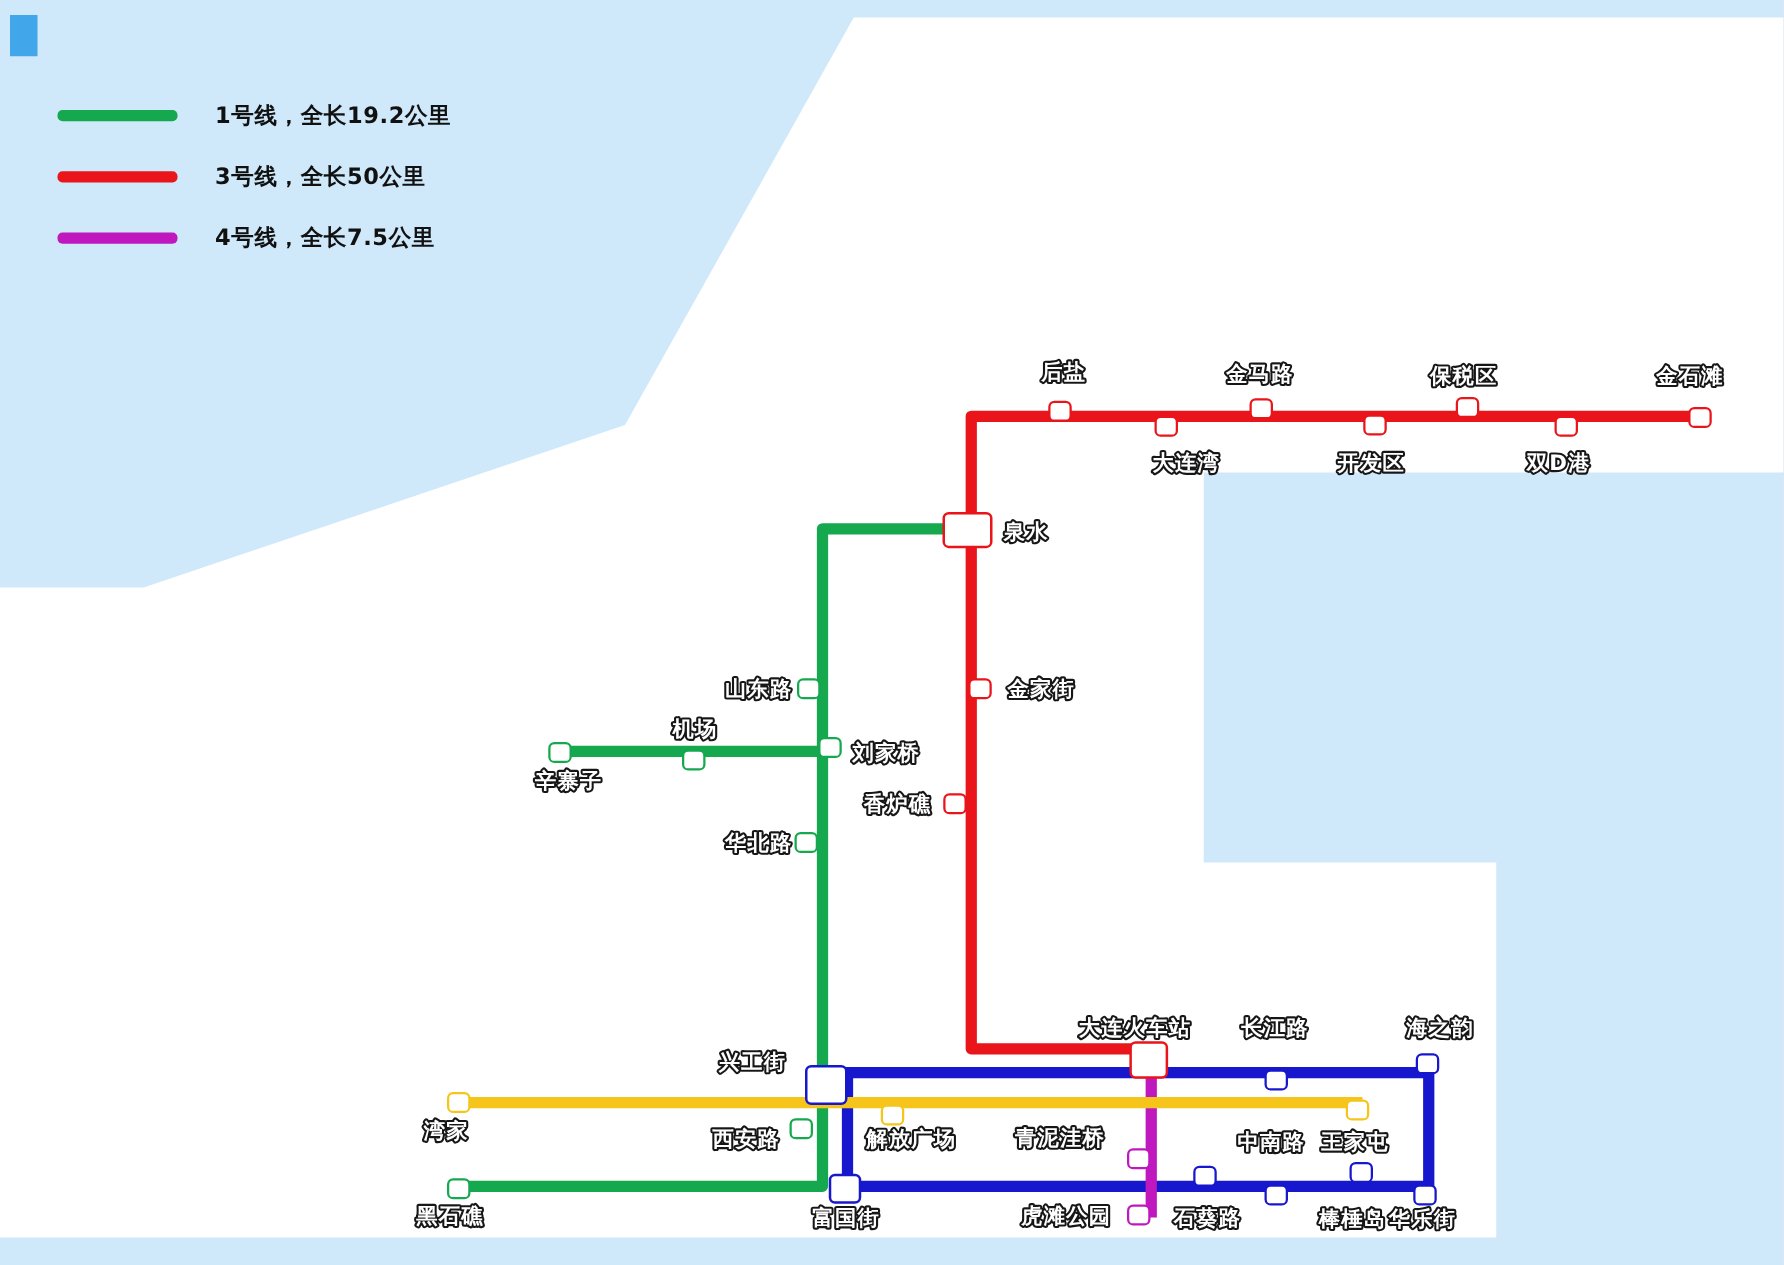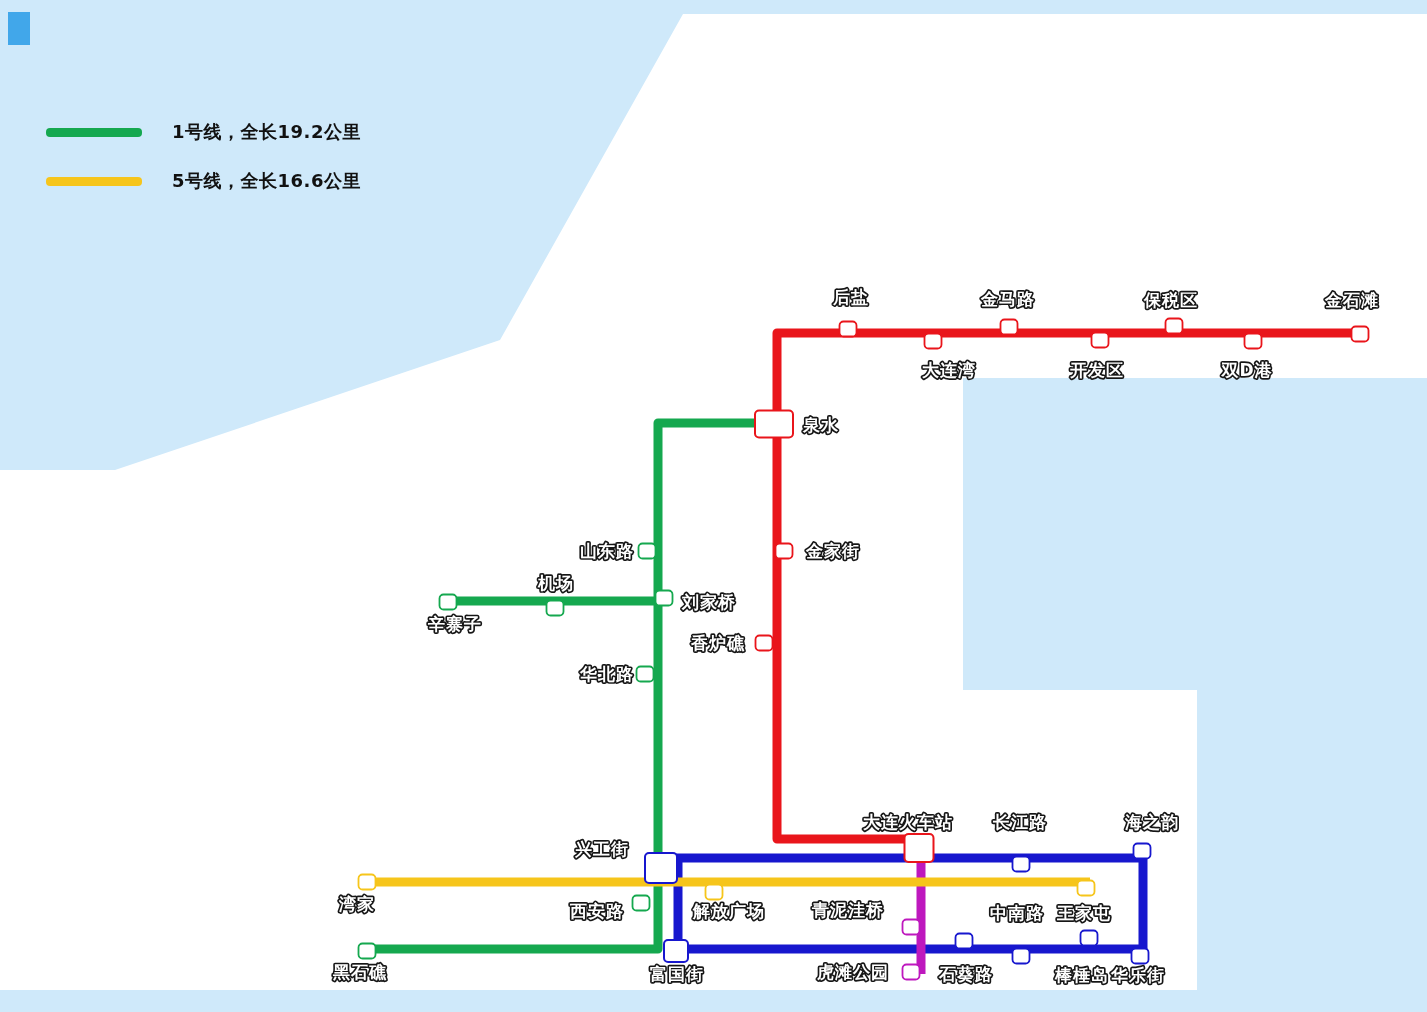--- a/index.html
+++ b/index.html
@@ -7,21 +7,21 @@
     position:relative;width:1427px;height:1012px;overflow:hidden;
     font-family:"DejaVu Sans","Liberation Sans",sans-serif;
   }
   #map-svg{position:absolute;left:0;top:0;width:1427px;height:1012px;display:block;}
   .st-label{
     font-family:"DejaVu Sans","Liberation Sans",sans-serif;
     font-weight:bold;font-size:17px;
     paint-order:stroke;stroke:#161616;stroke-width:3.4px;stroke-linejoin:round;
     fill:#ffffff;letter-spacing:1px;
   }
-  #legend{position:absolute;left:46px;top:78px;margin-top:40px;}
+  #legend{position:absolute;left:46px;top:78px;}
   .legend-row{display:flex;align-items:center;height:28px;margin-bottom:21px;}
   .legend-swatch{width:96px;height:9px;border-radius:4px;margin-right:30px;flex:0 0 auto;}
   .legend-label{
     font-family:"DejaVu Sans","Liberation Sans",sans-serif;
     font-weight:bold;font-size:18px;color:#111;white-space:nowrap;letter-spacing:0.5px;
   }
 </style>
 </head>
 <body>
 
@@ -97,17 +97,21 @@
       <text x="884" y="916" text-anchor="end" class="st-label">青泥洼桥</text>
       <rect x="902.5" y="964.5" width="17" height="15" rx="4" ry="4" fill="#ffffff" stroke="#BE18BE" stroke-width="1.8"></rect>
       <text x="889" y="978" text-anchor="end" class="st-label">虎滩公园</text>
     </svg>
   <div id="legend">
       <div class="legend-row">
         <div class="legend-swatch" style="background: rgb(21, 168, 79);"></div>
         <span class="legend-label">1号线，全长19.2公里</span>
       </div>
       <div class="legend-row">
-        <div class="legend-swatch" style="background: rgb(246, 197, 27);"></div>
-        <span class="legend-label">5号线，全长16.6公里</span>
+        <div class="legend-swatch" style="background: rgb(233, 21, 27);"></div>
+        <span class="legend-label">3号线，全长50公里</span>
+      </div>
+      <div class="legend-row">
+        <div class="legend-swatch" style="background: rgb(190, 24, 190);"></div>
+        <span class="legend-label">4号线，全长7.5公里</span>
       </div>
     </div>
 </div>
 
 </body></html>

